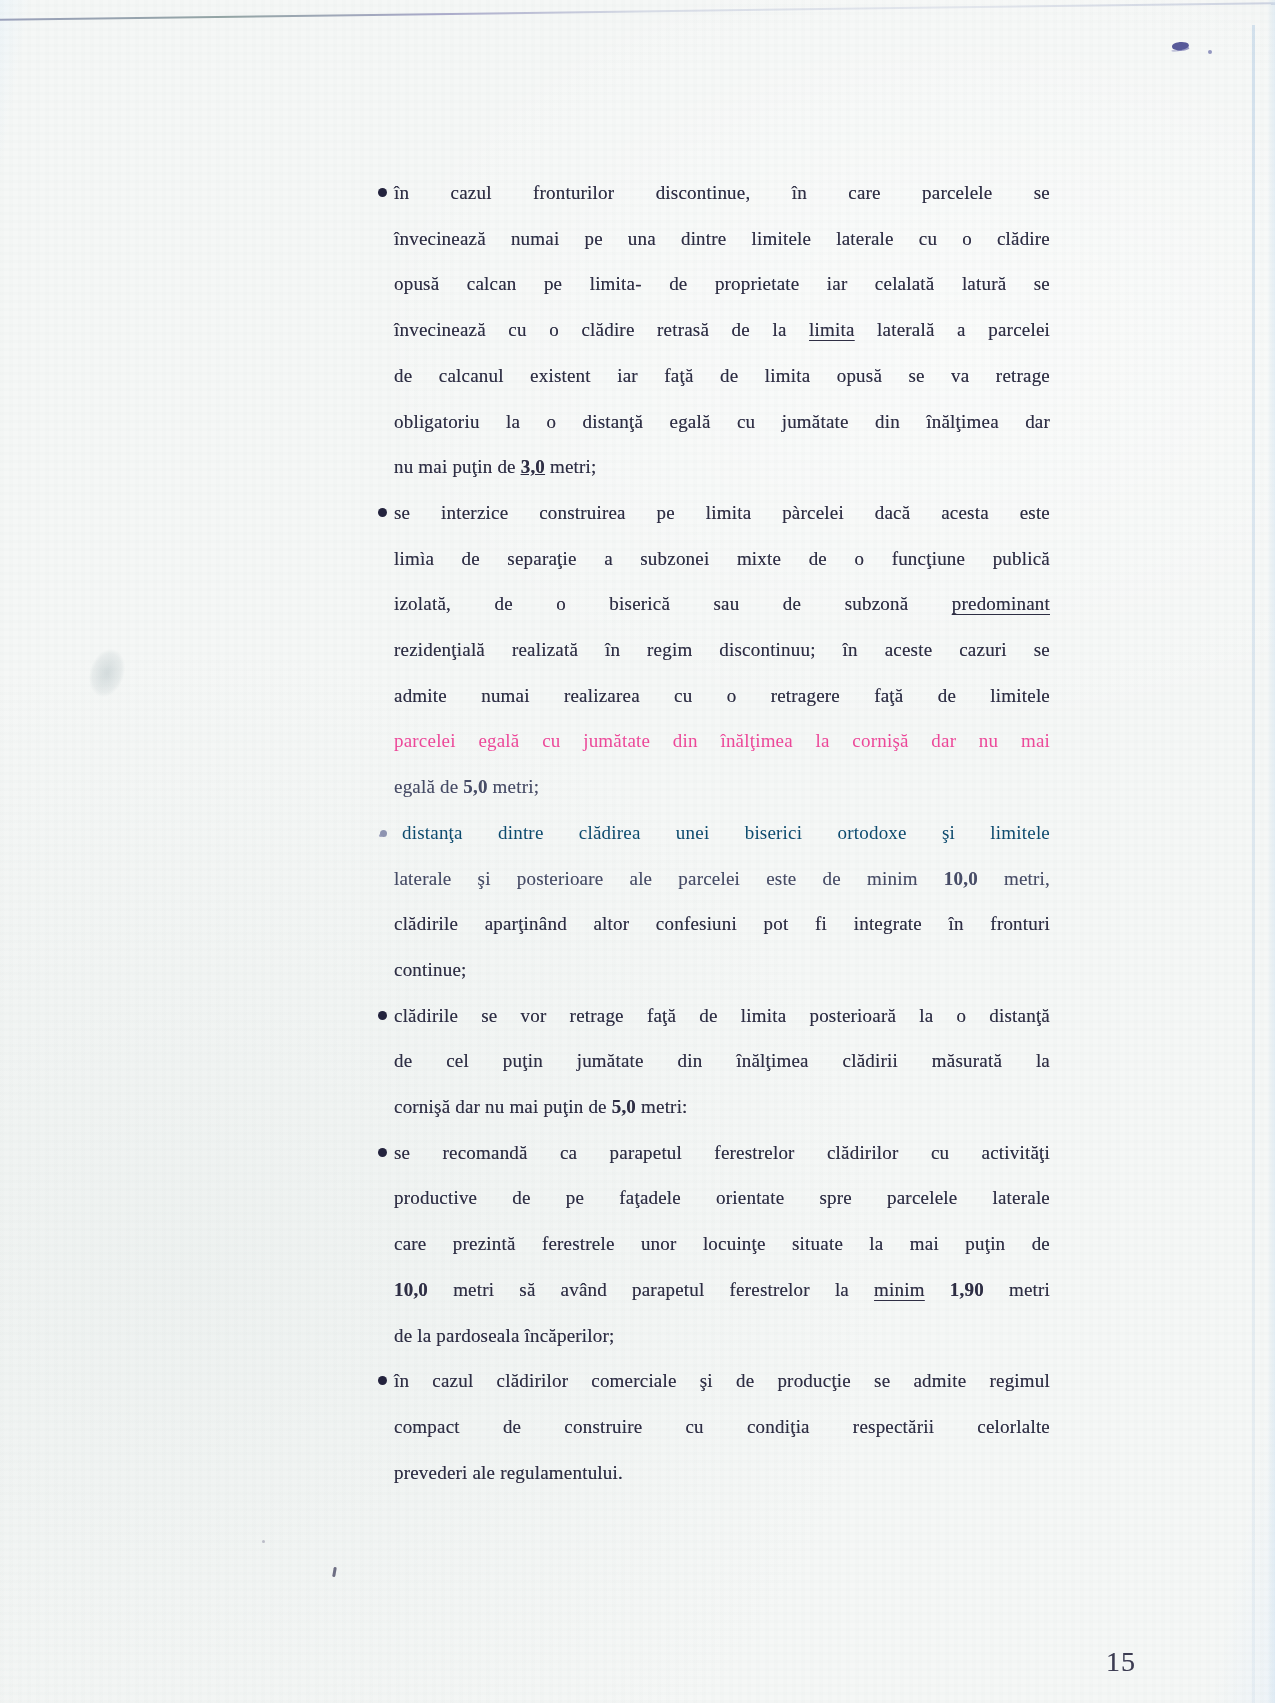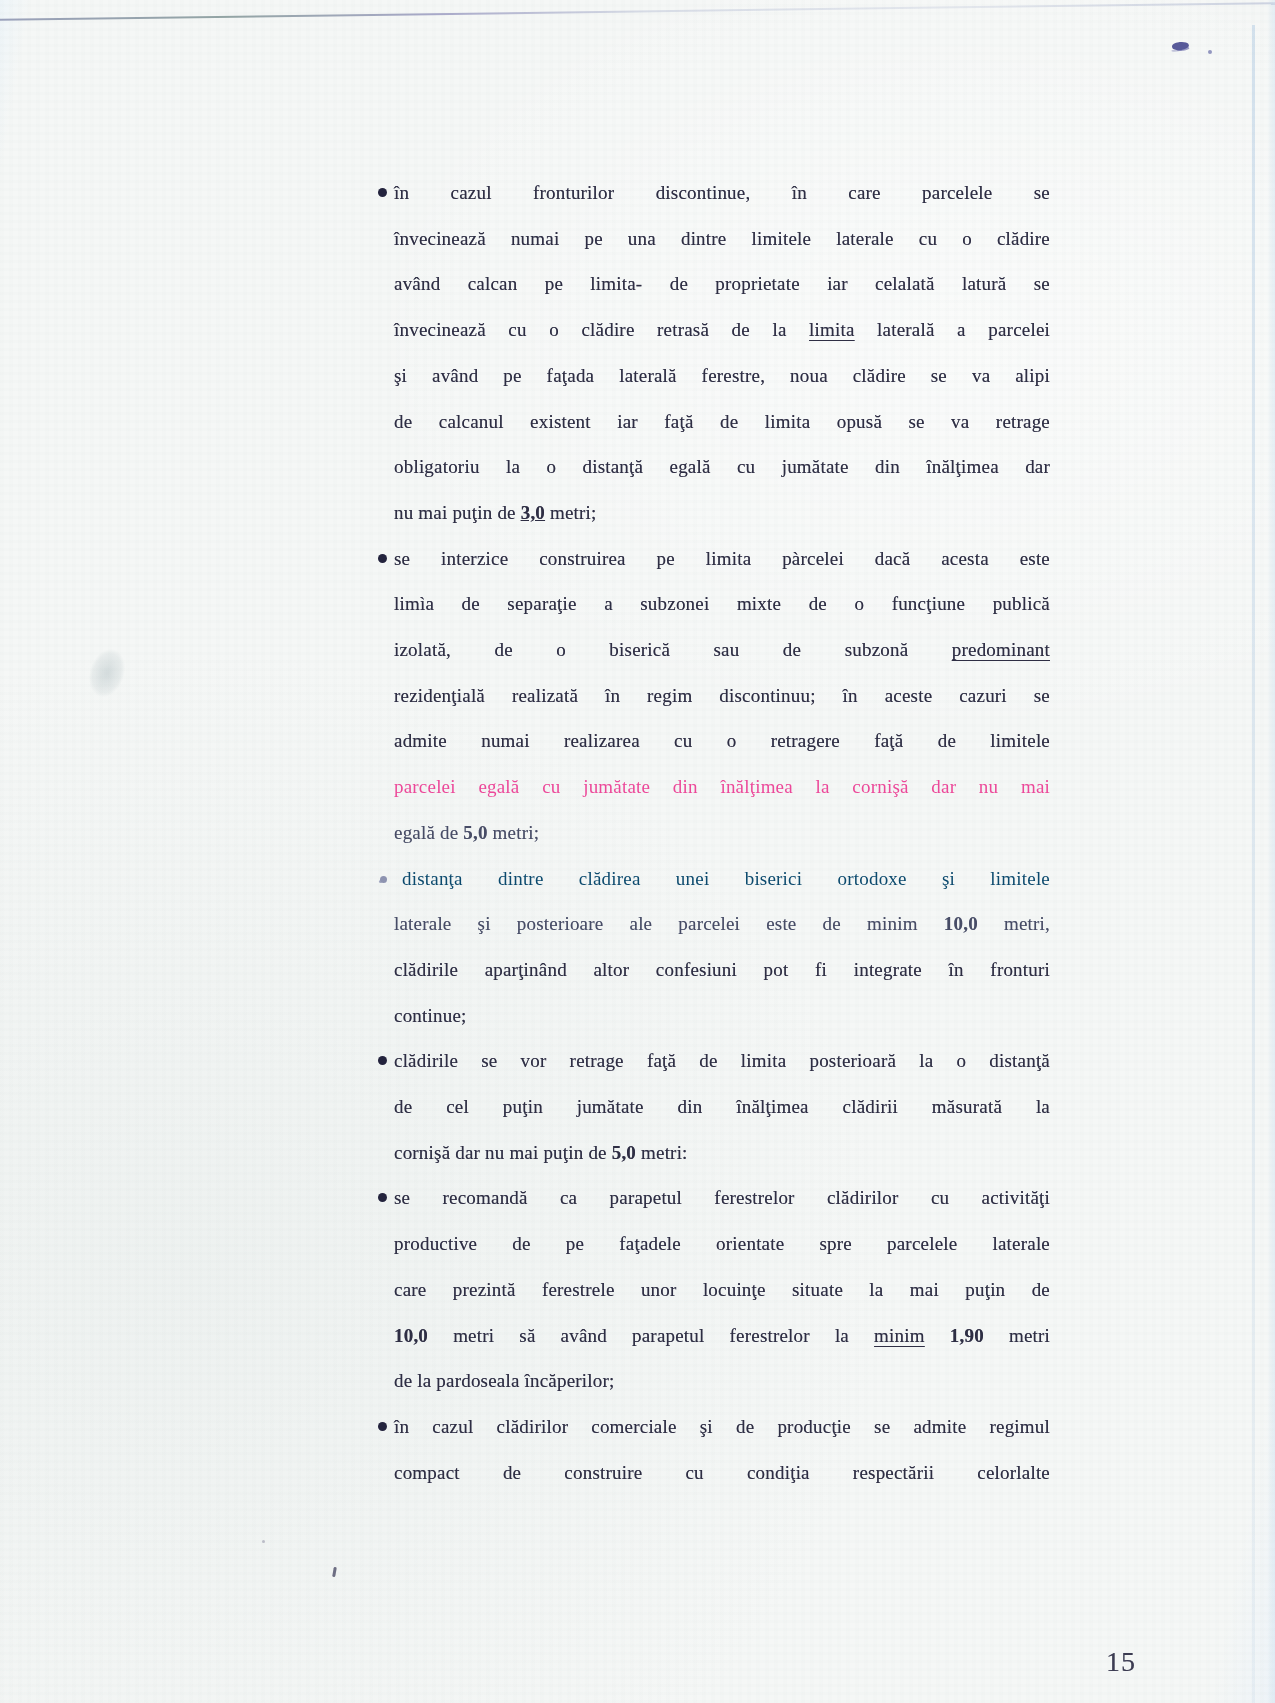--- a/index.html
+++ b/index.html
@@ -91,23 +91,22 @@
 <div class="pencil-smudge"></div>
 <div class="stray-apostrophe"></div>
 <div class="stray-speck"></div>
 
 <div class="text-block">
 
   <div class="bullet">
     <span class="dot"></span>
     <div class="line"><span>în cazul fronturilor discontinue, în care parcelele se</span></div>
     <div class="line"><span>învecinează numai pe una dintre limitele laterale cu o clădire</span></div>
-    <div class="line"><span>având calcan pe limita- de proprietate iar celalată latură se</span></div>
+    <div class="line"><span>opusă calcan pe limita- de proprietate iar celalată latură se</span></div>
     <div class="line"><span>învecinează cu o clădire retrasă de la </span><span style="text-decoration: underline; text-underline-offset: 4px;">limita</span><span> laterală a parcelei</span></div>
-    <div class="line"><span>şi având pe faţada laterală ferestre, noua clădire se va alipi</span></div>
     <div class="line"><span>de calcanul existent iar faţă de limita opusă se va retrage</span></div>
     <div class="line"><span>obligatoriu la o distanţă egală cu jumătate din înălţimea dar</span></div>
     <div class="line last"><span>nu mai puţin de </span><span style="font-weight: 700; text-decoration: underline;">3,0</span><span> metri;</span></div>
   </div>
 
   <div class="bullet">
     <span class="dot"></span>
     <div class="line"><span>se interzice construirea pe limita pàrcelei dacă acesta este</span></div>
     <div class="line"><span>limìa de separaţie a subzonei mixte de o funcţiune publică</span></div>
     <div class="line"><span>izolată, de o biserică sau de subzonă </span><span style="text-decoration: underline; text-underline-offset: 4px;">predominant</span></div>
@@ -138,17 +137,18 @@
     <div class="line"><span>productive de pe faţadele orientate spre parcelele laterale</span></div>
     <div class="line"><span>care prezintă ferestrele unor locuinţe situate la mai puţin de</span></div>
     <div class="line"><span style="font-weight: 700;">10,0</span><span> metri să având parapetul ferestrelor la </span><span style="text-decoration: underline; text-underline-offset: 4px;">minim</span><span> </span><span style="font-weight: 700;">1,90</span><span> metri</span></div>
     <div class="line last"><span>de la pardoseala încăperilor;</span></div>
   </div>
 
   <div class="bullet">
     <span class="dot"></span>
     <div class="line"><span>în cazul clădirilor comerciale şi de producţie se admite regimul</span></div>
     <div class="line"><span>compact de construire cu condiţia respectării celorlalte</span></div>
+    <div class="line last"><span>prevederi ale regulamentului.</span></div>
   </div>
 
 </div>
 
 <div class="page-number">15</div>
 
 </body></html>

